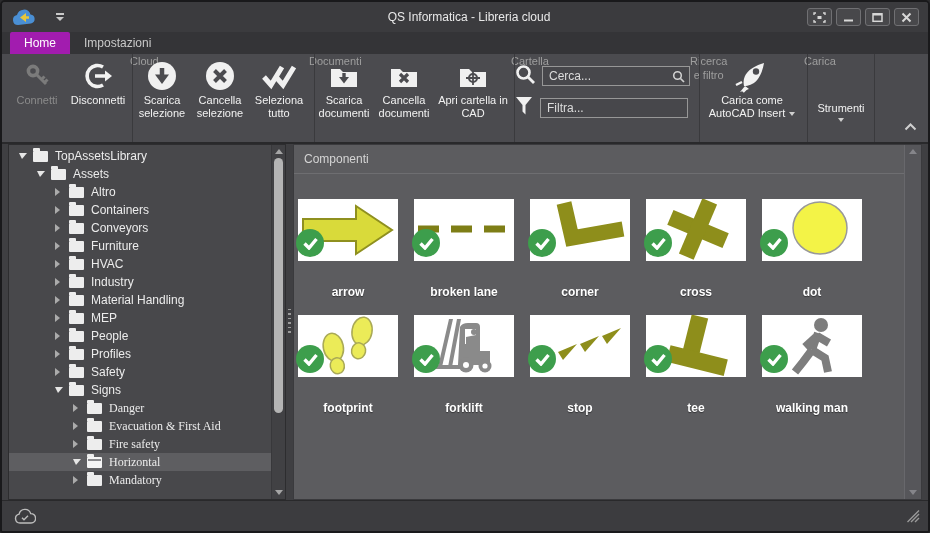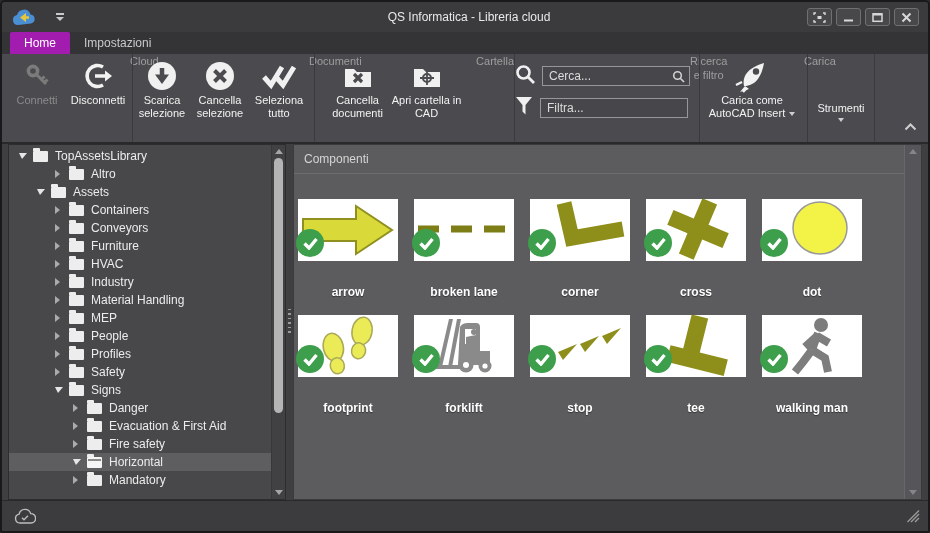--- a/index.html
+++ b/index.html
@@ -42,21 +42,21 @@
   .in-input-icon{position:absolute;right:5px;top:3px;}
   .chevron-zone{flex:1;position:relative;}
   .ribbon-collapse{position:absolute;right:11px;bottom:7px;}
   
   .main{flex:1;min-height:0;display:flex;padding:0 6px;}
   .tree-panel{width:278px;flex:0 0 auto;background:#48484b;border:1px solid #2d2d2f;box-sizing:border-box;
     position:relative;overflow:hidden;}
   .tree-rows{position:absolute;top:2px;left:0;right:14px;}
   .trow{height:18px;display:flex;align-items:center;font-size:12px;color:#ececec;white-space:nowrap;}
   .trow.selected{background:#5e5e61;}
-  .lvl0{padding-left:10px;}.lvl1{padding-left:28px;}.lvl2{padding-left:46px;}.lvl3{padding-left:64px;}
+  .lvl0{padding-left:10px;}.lvl1{padding-left:28px;}.lvl2{padding-left:46px;}.lvl3{padding-left:64px;font-family:Liberation Serif, serif;}
   .tarrow{width:14px;flex:0 0 auto;display:flex;align-items:center;}
   .tarrow.col::before{content:"";width:0;height:0;border-left:5px solid #ababab;border-top:4px solid transparent;border-bottom:4px solid transparent;}
   .tarrow.exp::before{content:"";width:0;height:0;border-top:6px solid #e6e6e6;border-left:3px solid transparent;border-right:5px solid transparent;}
   .tfolder{width:15px;height:11px;background:#ededed;border-radius:1px;margin-right:7px;position:relative;flex:0 0 auto;}
   .tfolder::before{content:"";position:absolute;top:-3px;left:0;width:7px;height:3px;background:#ededed;border-radius:1px 1px 0 0;}
   .tfolder.open{background:#f5f5f5;}
   .tfolder.open::after{content:"";position:absolute;top:2px;left:1px;right:1px;height:2px;background:#8a8a8d;}
   .tree-scroll{position:absolute;top:0;bottom:0;right:0;width:14px;background:#414144;border-left:1px solid #38383b;box-sizing:border-box;}
   .scroll-up{position:absolute;top:4px;left:3px;width:0;height:0;border-left:4px solid transparent;border-right:4px solid transparent;border-bottom:5px solid #a5a5a5;}
   .scroll-down{position:absolute;bottom:4px;left:3px;width:0;height:0;border-left:4px solid transparent;border-right:4px solid transparent;border-top:5px solid #a5a5a5;}
@@ -187,20 +187,30 @@
           </span>
           <span class="rlabel-wrap"><span>Seleziona tutto</span></span>
         </div>
       </div>
       <div class="rgroup-label">Documenti</div>
     </div>
     <div class="rdivider"></div>
 
     <div class="rgroup" style="width:199px">
       <div class="rgroup-content">
+        <div class="rbtn" style="width:58px">
+          <span class="ricon">
+            <svg width="30" height="25" viewBox="0 0 30 25">
+              <path d="M2,5 h9 l3,3 h14 v15 h-26 z" fill="#f0f0f0"></path>
+              <line x1="15" y1="9" x2="15" y2="14" stroke="#4b4b4f" stroke-width="3.4"></line>
+              <polygon points="10,13 20,13 15,19.5" fill="#4b4b4f"></polygon>
+            </svg>
+          </span>
+          <span class="rlabel-wrap"><span>Scarica documenti</span></span>
+        </div>
         <div class="rbtn" style="width:62px">
           <span class="ricon">
             <svg width="30" height="25" viewBox="0 0 30 25">
               <path d="M2,5 h9 l3,3 h14 v15 h-26 z" fill="#f0f0f0"></path>
               <path d="M11,10 L19,18 M19,10 L11,18" stroke="#4b4b4f" stroke-width="3.2"></path>
             </svg>
           </span>
           <span class="rlabel-wrap"><span>Cancella documenti</span></span>
         </div>
         <div class="rbtn" style="width:76px">
@@ -294,29 +304,29 @@
 
   <div class="main">
 
     <div class="tree-panel">
       <div class="tree-rows">
         <div class="trow lvl0">
             <span class="tarrow exp"></span>
             <span class="tfolder"></span>
             <span>TopAssetsLibrary</span>
           </div>
-        <div class="trow lvl2">
-            <span class="tarrow col"></span>
-            <span class="tfolder"></span>
-            <span>Altro</span>
-          </div>
         <div class="trow lvl1">
             <span class="tarrow exp"></span>
             <span class="tfolder"></span>
             <span>Assets</span>
+          </div>
+        <div class="trow lvl2">
+            <span class="tarrow col"></span>
+            <span class="tfolder"></span>
+            <span>Altro</span>
           </div>
         <div class="trow lvl2">
             <span class="tarrow col"></span>
             <span class="tfolder"></span>
             <span>Containers</span>
           </div>
         <div class="trow lvl2">
             <span class="tarrow col"></span>
             <span class="tfolder"></span>
             <span>Conveyors</span>

